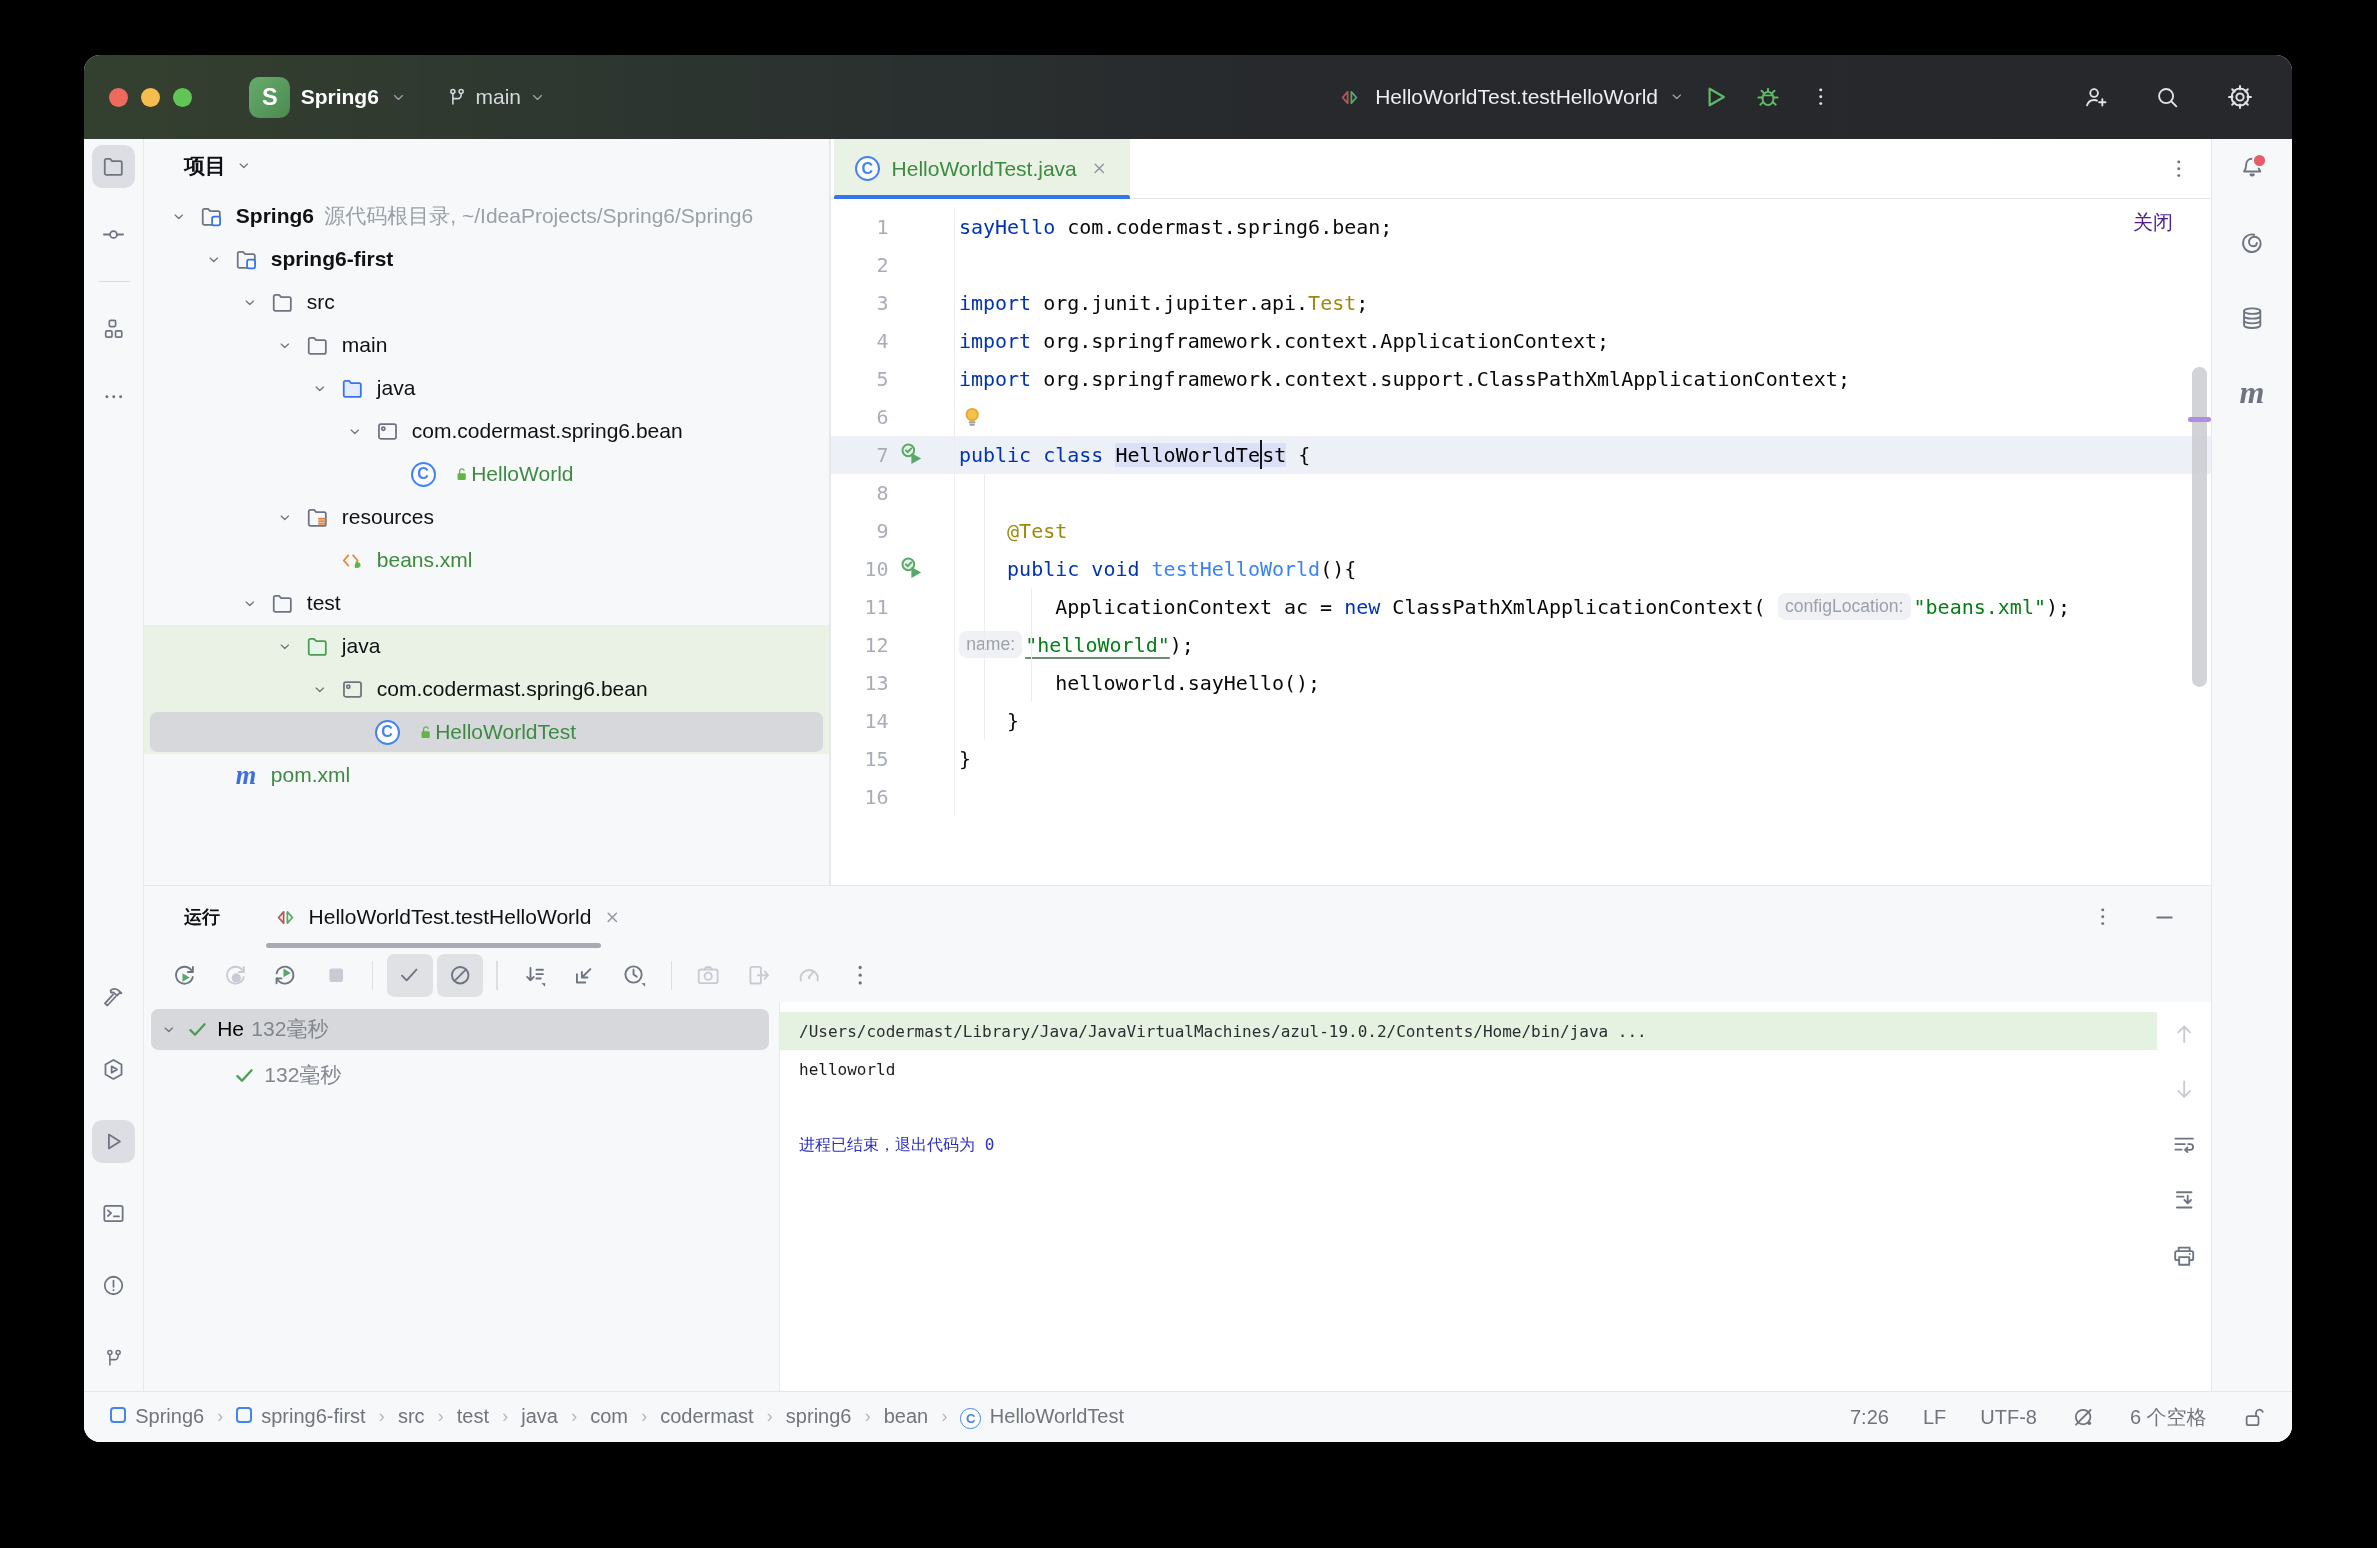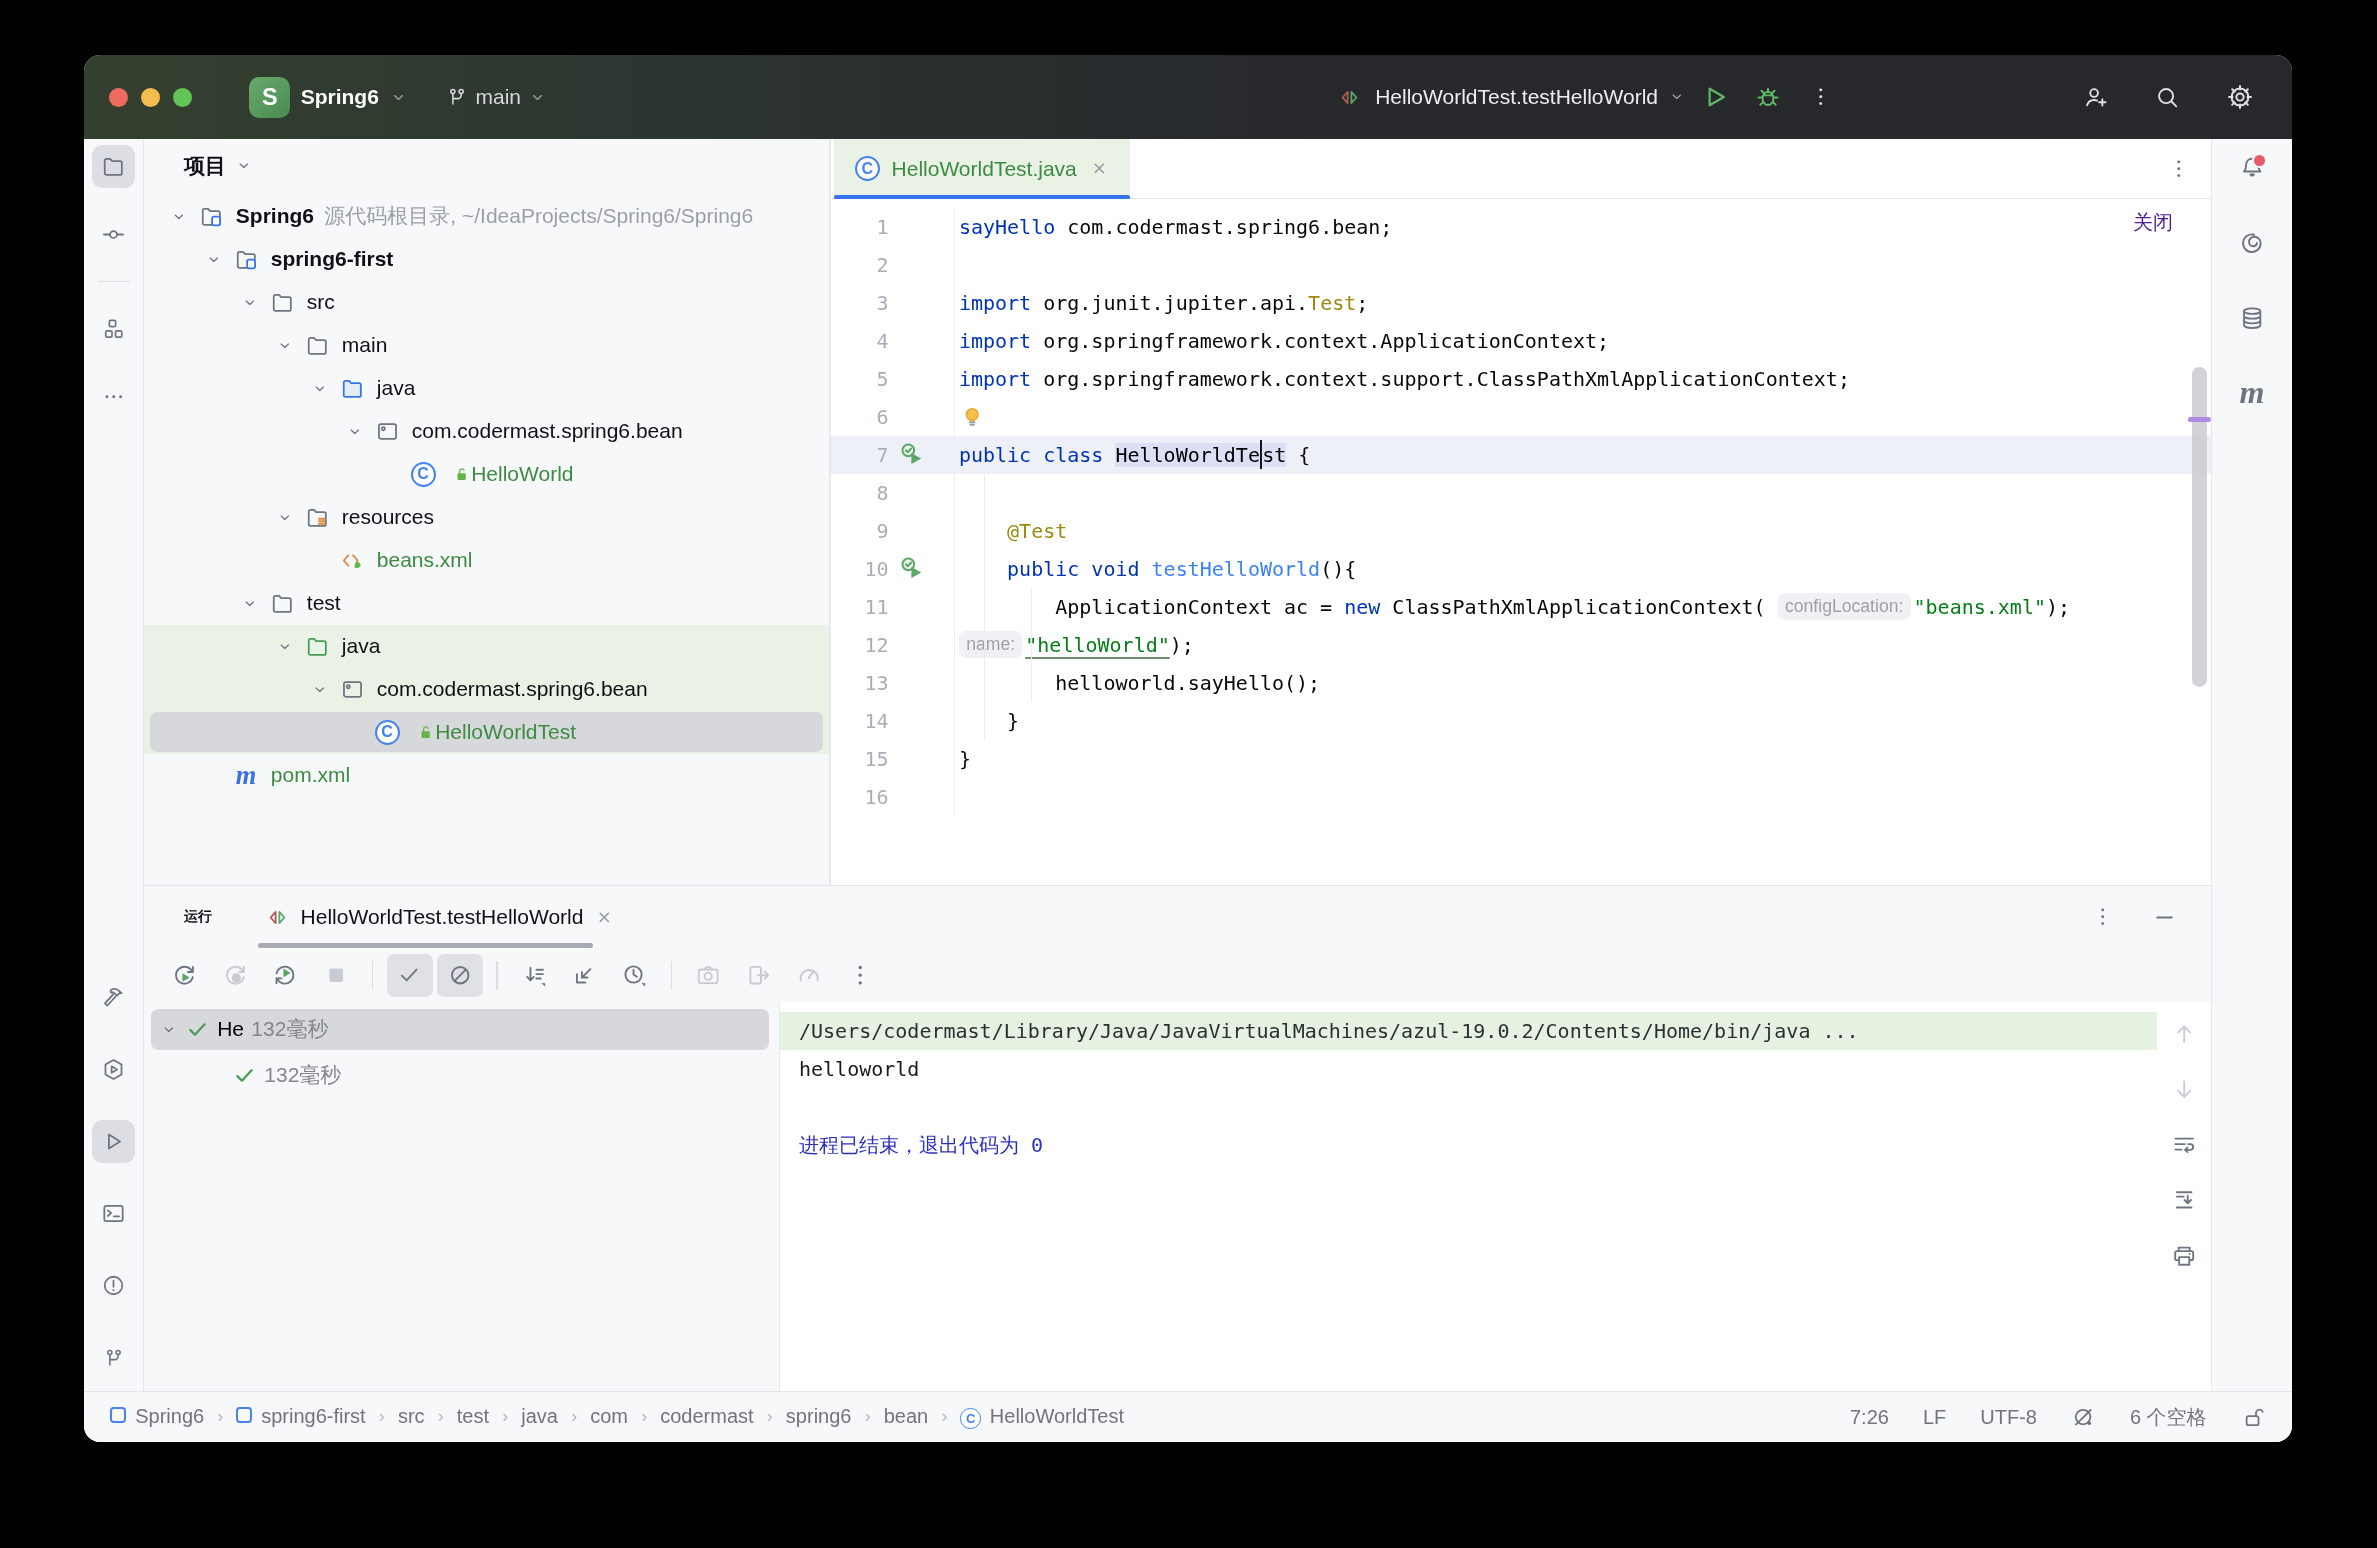--- a/index.html
+++ b/index.html
@@ -82,40 +82,40 @@
   .seg-str-u { color:#067d17; text-decoration:underline; text-decoration-color:#6b8f6d; text-underline-offset:5.1px; }
   .seg-hl { background:#dbe0f7; }
   .seg-hint { background:#eff1f4; color:#9da1aa; font-family:"Liberation Sans",sans-serif; font-size:17.6px; padding:2.9px 7.3px; border-radius:7.3px; margin-right:2.9px; }
   .caret { display:inline-block; width:2.2px; height:29px; background:#15161a; vertical-align:middle; }
   .scrollbar-thumb { position:absolute; right:4.4px; top:168px; width:14.7px; height:320px; border-radius:7.3px; background:#c9cbd0; opacity:.85; }
   .purple-mark { position:absolute; right:0; top:218px; width:23.5px; height:5.1px; background:#ae8ce6; border-radius:2.2px; }
 
   
   .run-panel { flex:1; border-top:1.5px solid #e4e6ea; background:#f7f8fa; display:flex; flex-direction:column; min-height:0; }
   .rp-header { height:62px; flex:0 0 62px; display:flex; align-items:center; position:relative; }
-  .rp-title { font-size:14px; font-weight:700; color:#101114; margin-left:40px; }
+  .rp-title { font-size:18px; font-weight:700; color:#101114; margin-left:40px; }
   .rp-tab { display:flex; align-items:center; gap:10.3px; margin-left:46px; height:100%; position:relative; padding:0 7.3px; }
   .rp-tab-label { font-size:21px; color:#101114; }
   .rp-underline { position:absolute; left:0; right:29px; bottom:0; height:5.1px; border-radius:2.9px; background:#a9abb2; }
   .rp-header-right { position:absolute; right:34px; display:flex; align-items:center; gap:38px; color:#6e7480; }
   .rp-toolbar { height:54px; flex:0 0 54px; display:flex; align-items:center; padding-left:17.6px; gap:4.4px; }
   .rtb { width:46px; height:43px; display:flex; align-items:center; justify-content:center; border-radius:7.3px; color:#6e7480; }
   .rtb.toggled { background:#dfe1e5; }
   .rtb.disabled { color:#c8cbd1; }
   .rtb-sep { width:1.5px; height:29px; background:#dcdee2; margin:0 8.8px; }
   .rp-content { flex:1; display:flex; min-height:0; }
   .test-tree { width:635px; flex:0 0 635px; padding-top:4.4px; }
   .tt-row { height:46px; display:flex; align-items:center; position:relative; font-size:21px; }
   .tt-sel { position:absolute; left:7.3px; right:10.3px; top:2.2px; bottom:2.2px; background:#d6d8db; border-radius:7.3px; }
   .tt-inner { position:relative; display:flex; align-items:center; gap:7.3px; padding-left:16px; }
   .tt-time { color:#82868e; }
   .console-col { flex:1; display:flex; flex-direction:column; background:#fff; border-left:1.5px solid #e6e8eb; min-width:0; }
   .con-status { height:47px; flex:0 0 47px; display:flex; align-items:center; gap:10.3px; padding-left:17.6px; font-size:21px; background:#f7f8fa; border-bottom:1.5px solid #e6e8eb; }
   .cs-gray { color:#82868e; }
-  .con-out { flex:1; font-family:"DejaVu Sans Mono","Liberation Mono",monospace; font-size:20px; padding-top:10.3px; }
+  .con-out { flex:1; font-family:"DejaVu Sans Mono","Liberation Mono",monospace; font-size:16px; padding-top:10.3px; }
   .con-line { height:38px; display:flex; align-items:center; padding-left:19px; white-space:pre; color:#1a1a1a; }
   .con-line.hl { background:#e5f1e1; color:#2b2f33; }
   .con-line.sys { color:#2d2fc0; }
   .mini-tools { width:54px; flex:0 0 54px; background:#fff; display:flex; flex-direction:column; align-items:center; padding-top:19px; gap:29px; color:#6e7480; }
   .mini-tools .dis { color:#c8cbd1; }
 
   
   .statusbar { height:51px; flex:0 0 51px; background:#f7f8fa; border-top:1.5px solid #e4e6ea; display:flex; align-items:center; padding:0 26.4px; font-size:20px; color:#70747c; }
   .crumbs { display:flex; align-items:center; gap:13.2px; white-space:nowrap; overflow:hidden; flex:1; }
   .crumb { display:flex; align-items:center; gap:8.8px; }

